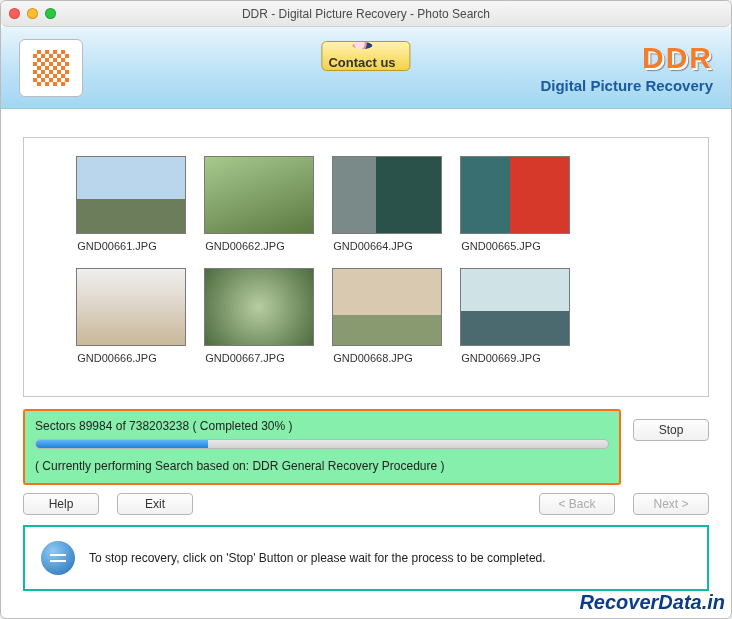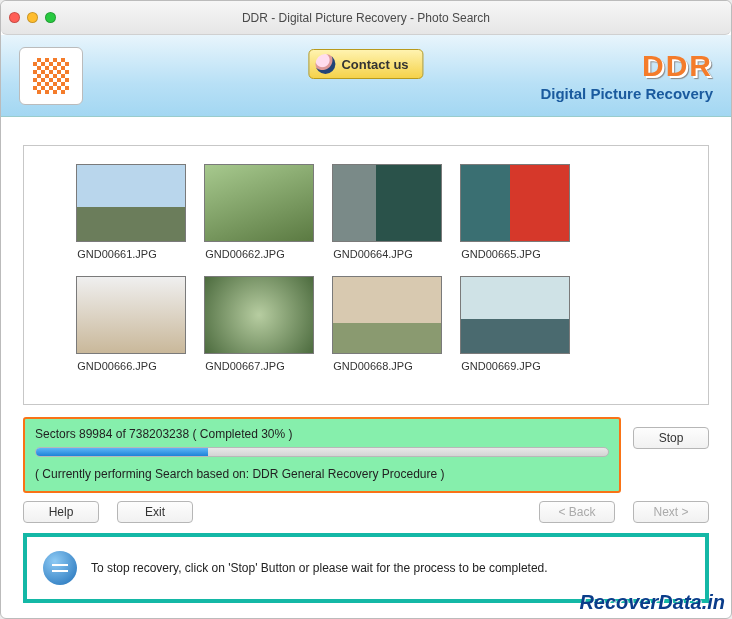--- a/index.html
+++ b/index.html
@@ -1,28 +1,28 @@
 <!DOCTYPE html>
 <html><head>
 <meta charset="utf-8">
 <style>
 * { box-sizing: border-box; margin: 0; padding: 0; }
 body { font-family: -apple-system, "Lucida Grande", sans-serif; font-size: 12px; background: #ececec; width: 732px; height: 619px; overflow: hidden; }
 .window { width: 732px; height: 619px; background: #fff; border: 1px solid #bbb; border-radius: 6px; overflow: hidden; position: relative; }
-.titlebar { height: 34px; background: linear-gradient(#f6f6f6, #e6e6e6); border-bottom: 1px solid #d0d0d0; display: flex; align-items: center; padding: 0 8px; position: relative; border-radius: 6px; }
+.titlebar { height: 26px; background: linear-gradient(#f6f6f6, #e6e6e6); border-bottom: 1px solid #d0d0d0; display: flex; align-items: center; padding: 0 8px; position: relative; border-radius: 6px; }
 .traffic { display: flex; gap: 7px; }
 .dot { width: 11px; height: 11px; border-radius: 50%; border: 0.5px solid rgba(0,0,0,.2); }
 .dot.red { background: #ff5f57; }
 .dot.yellow { background: #ffbd2e; }
 .dot.green { background: #28c940; }
 .title { position: absolute; left: 0; right: 0; text-align: center; font-size: 12px; color: #4a4a4a; pointer-events: none; }
 .header { height: 82px; background: linear-gradient(#e8f5fc, #b8e0f6 60%, #a3d7f2); border-bottom: 1px solid #9cc; display: flex; align-items: center; padding: 0 18px; position: relative; }
 .logo-box { width: 64px; height: 58px; background: #fff; border: 1px solid #bbb; border-radius: 6px; display: flex; align-items: center; justify-content: center; }
 .logo-chk { width: 36px; height: 36px; background: repeating-conic-gradient(#f47c2b 0 25%, #fff 0 50%) 0 0/8px 8px; border-radius: 4px; }
-.contact-btn { position: absolute; left: 50%; transform: translateX(-50%); top: 14px; height: 30px; padding: 0 14px 0 6px; background: linear-gradient(#fff3b0, #f5d24a); border: 1px solid #b89a1d; border-radius: 5px; display: flex; align-items: center; gap: 6px; font-size: 13px; font-weight: 600; color: #333; cursor: pointer; }
+.contact-btn { position: absolute; left: 50%; transform: translateX(-50%); top: 14px; height: 30px; padding: 0 14px 0 6px; background: linear-gradient(#fff3b0, #f5d24a); border: 1px solid #b89a1d; border-radius: 5px; display: flex; align-items: center; gap: 6px; font-size: 13px; font-weight: 600; color: #333; cursor: pointer; flex-direction: column; }
 .contact-icon { width: 20px; height: 20px; border-radius: 50%; background: radial-gradient(circle at 35% 30%, #fde 0 35%, #d99 40% 50%, #247 55%); }
 .brand { margin-left: auto; text-align: right; }
 .brand-ddr { font-size: 30px; font-weight: 800; color: #f47c2b; font-family: Arial, sans-serif; letter-spacing: 2px; text-shadow: 2px 2px 0 #fff, 3px 3px 1px #888; }
 .brand-sub { font-size: 15px; color: #1a5a9e; font-weight: 600; margin-top: 2px; text-align: center; }
 .content { padding: 28px 22px 10px; }
 .thumbs-panel { border: 1px solid #c7c7c7; padding: 18px 24px 10px; min-height: 260px; }
 .thumbs-row { display: flex; gap: 18px; margin-bottom: 16px; }
 .thumb { width: 110px; text-align: center; padding-left: 28px; }
 .thumb-img { width: 110px; height: 78px; border: 1px solid #7a7a7a; margin-bottom: 6px; }
 .t1 { background: linear-gradient(#b9d6ec 55%, #6b7d5b 55%); }
@@ -38,21 +38,21 @@
 .progress-area { display: flex; align-items: flex-start; gap: 12px; margin-top: 12px; }
 .progress-panel { flex: 1; border: 2px solid #f97316; border-radius: 3px; padding: 8px 10px 10px; background: #86efac; }
 .prog-text { font-size: 12px; color: #222; margin-bottom: 6px; }
 .prog-track { height: 10px; background: linear-gradient(#e8e8e8, #d4d4d4); border: 1px solid #b8b8b8; border-radius: 5px; overflow: hidden; margin-bottom: 10px; }
 .prog-fill { height: 100%; width: 30%; background: linear-gradient(#5fb6f7, #1e82d8); }
 .prog-sub { font-size: 12px; color: #222; }
 .btn { height: 22px; padding: 0 16px; background: linear-gradient(#fdfdfd, #f1f1f1); border: 1px solid #b6b6b6; border-radius: 4px; font-size: 12px; color: #333; cursor: pointer; min-width: 76px; }
 .btn.disabled { color: #aaa; cursor: default; }
 .nav-row { display: flex; gap: 18px; margin-top: 8px; }
 .nav-row .spacer { flex: 1; }
-.tip-panel { margin-top: 10px; border: 4px solid #14b8a6; padding: 14px 16px; display: flex; align-items: center; gap: 14px; }
+.tip-panel { margin-top: 10px; border: 2px solid #14b8a6; padding: 14px 16px; display: flex; align-items: center; gap: 14px; }
 .tip-icon { width: 34px; height: 34px; border-radius: 50%; background: radial-gradient(circle at 35% 30%, #8ecaf4, #1e6fb8); position: relative; }
 .tip-icon::before, .tip-icon::after { content: ""; position: absolute; left: 9px; right: 9px; height: 2px; background: #fff; }
 .tip-icon::before { top: 13px; }
 .tip-icon::after { top: 19px; }
 .tip-text { font-size: 12px; color: #222; }
 .watermark { position: absolute; right: 6px; bottom: 4px; color: #0a3c8a; font-weight: 700; font-style: italic; font-size: 20px; text-shadow: 1px 1px 0 #fff; }
 </style>
 </head>
 <body>
 

